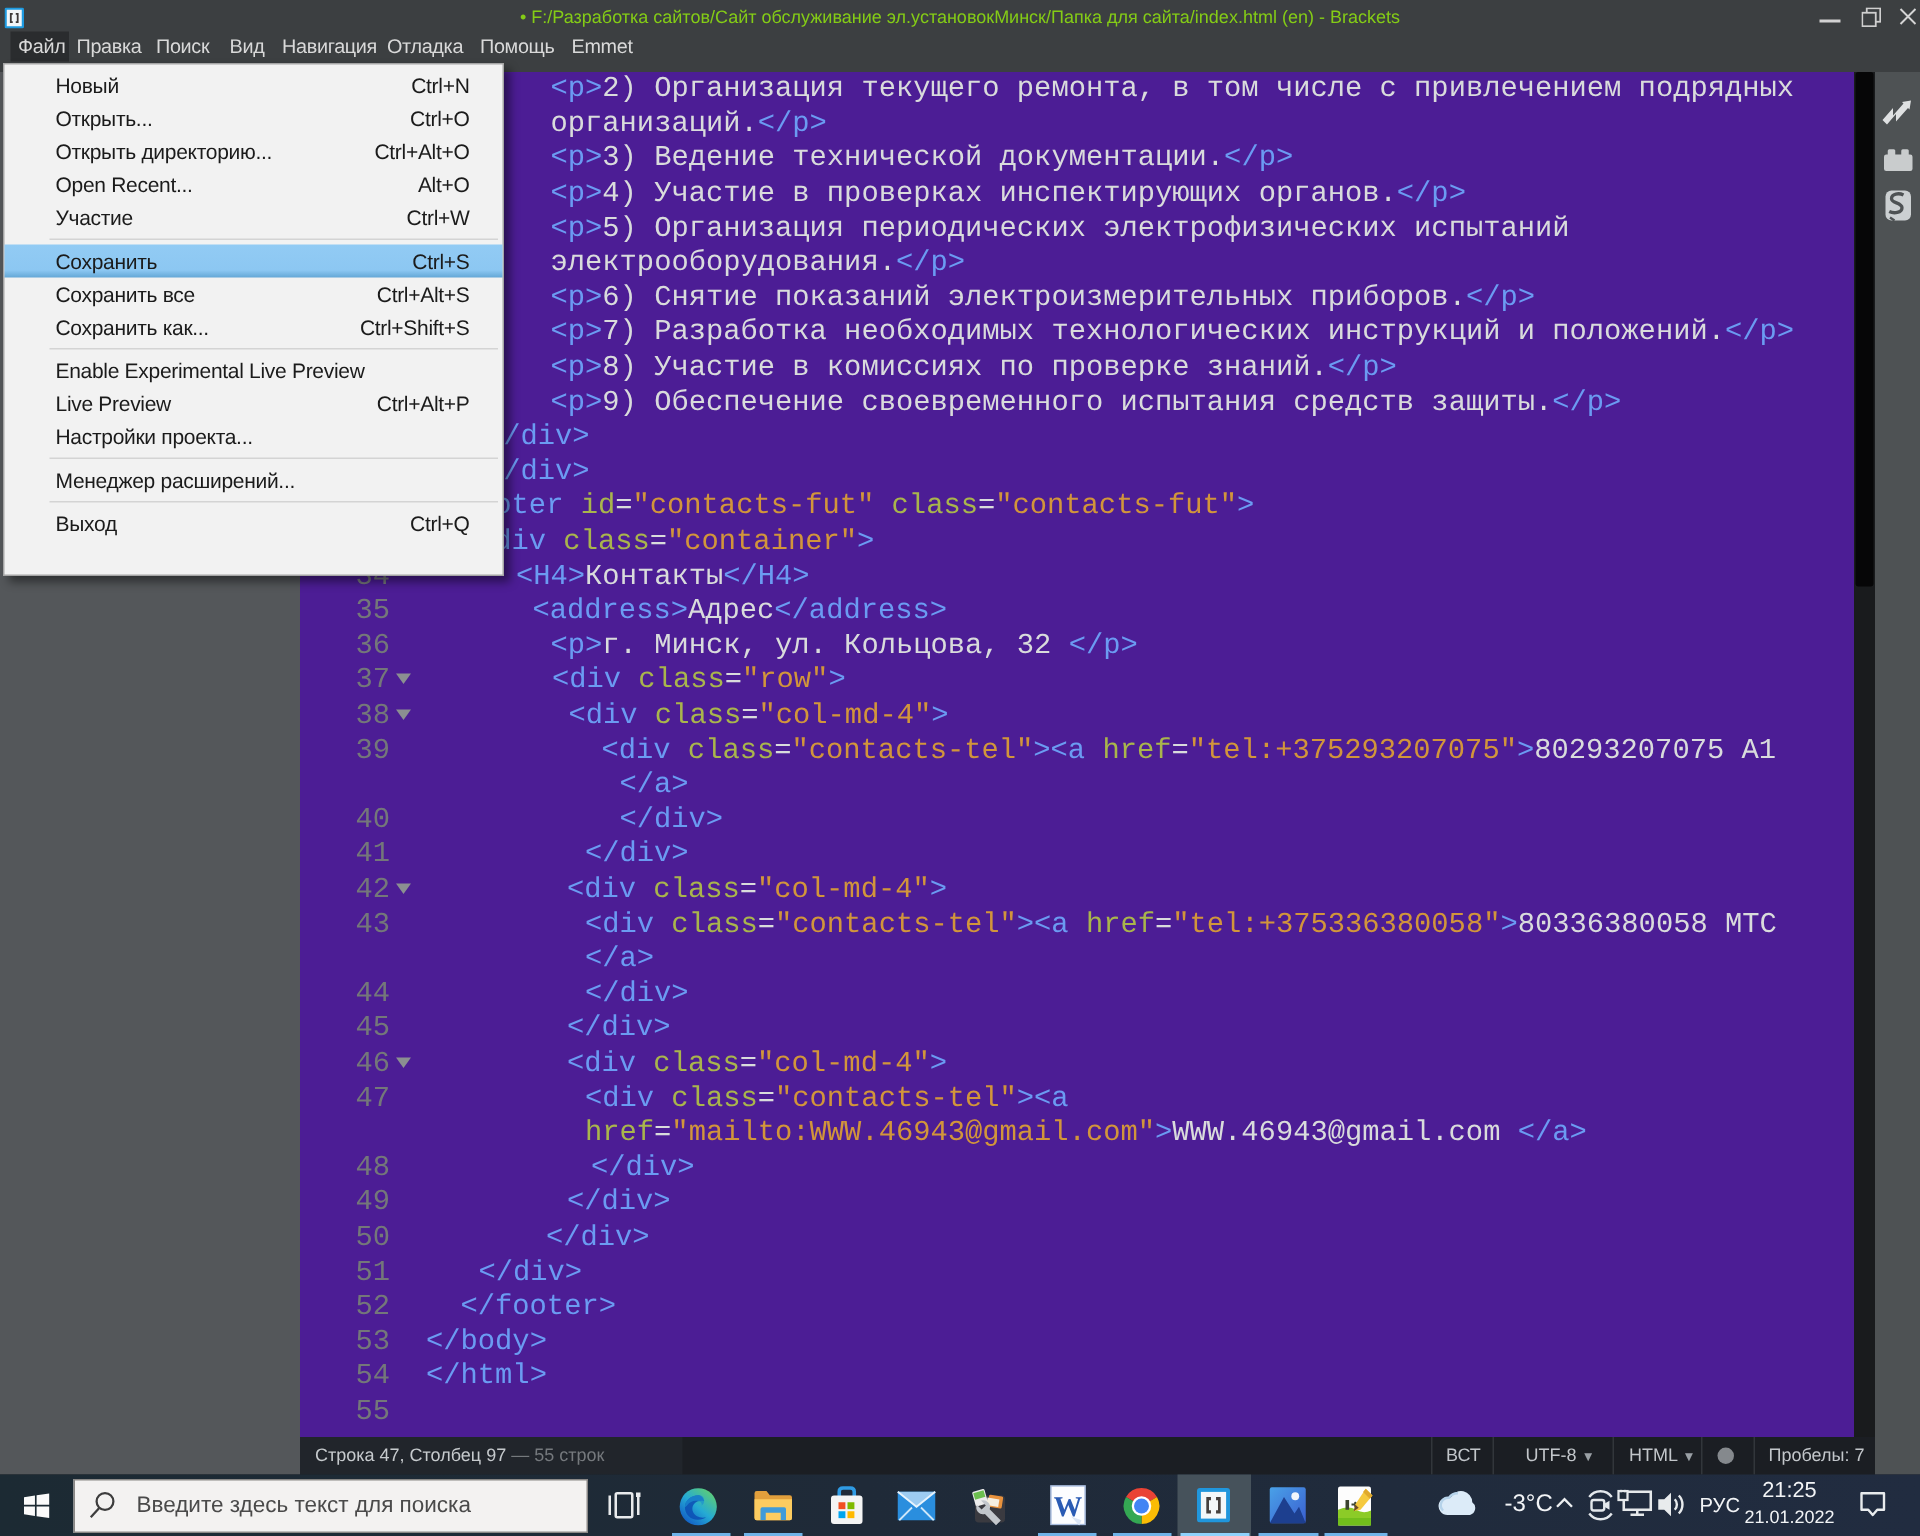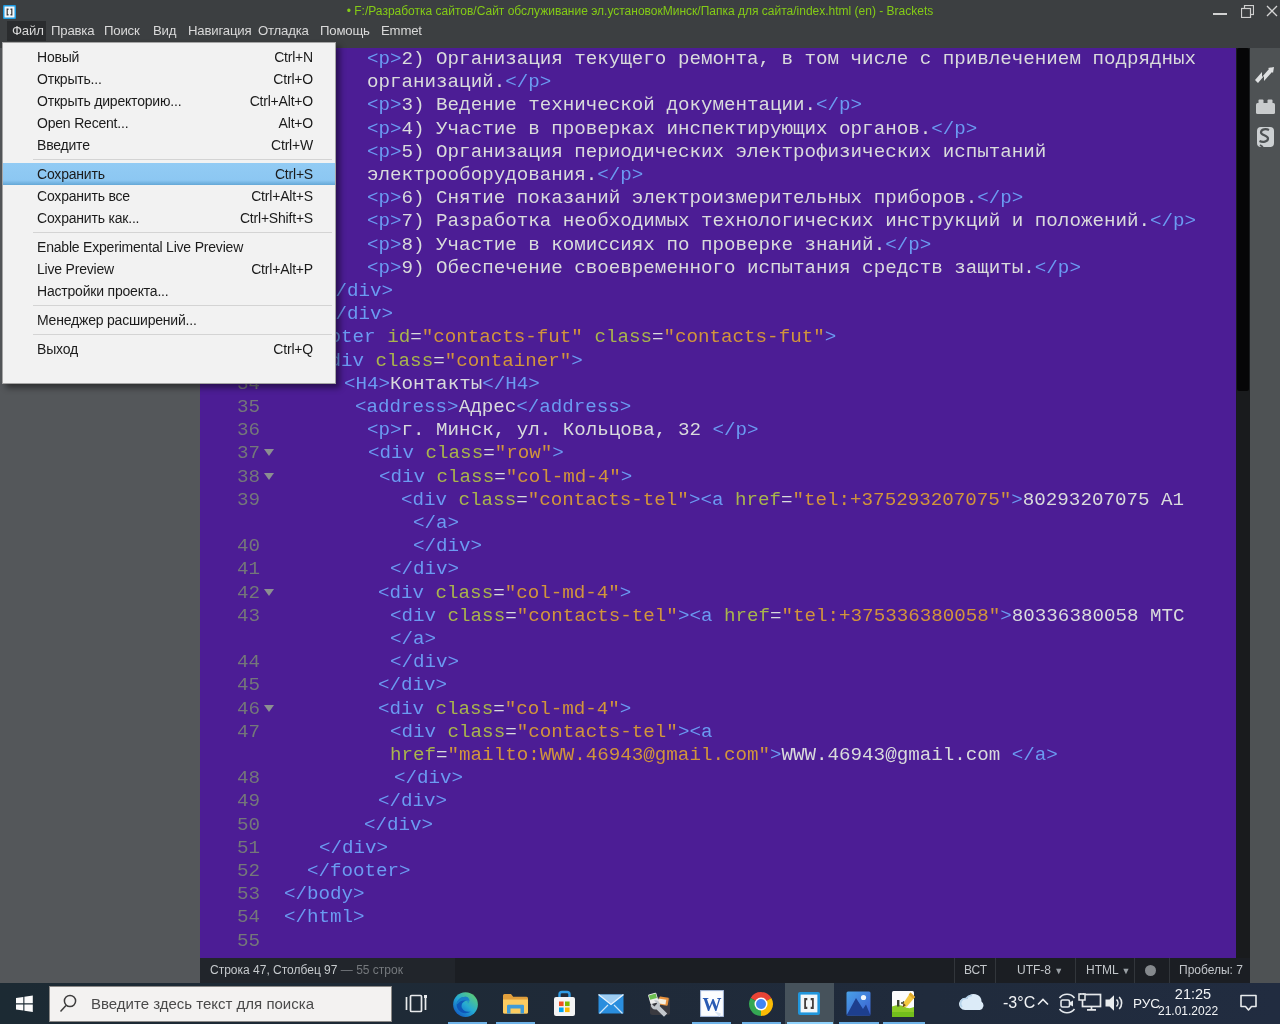--- a/index.html
+++ b/index.html
@@ -178,21 +178,21 @@
     </div>
 <div class="menuitem">
       <span class="lab">Открыть директорию...</span>
       <span class="sc">Ctrl+Alt+O</span>
     </div>
 <div class="menuitem">
       <span class="lab">Open Recent...</span>
       <span class="sc">Alt+O</span>
     </div>
 <div class="menuitem">
-      <span class="lab">Введите</span>
+      <span class="lab">Участие</span>
       <span class="sc">Ctrl+W</span>
     </div>
 <div class="msep"></div>
 <div class="menuitem hl">
       <span class="lab">Сохранить</span>
       <span class="sc">Ctrl+S</span>
     </div>
 <div class="menuitem">
       <span class="lab">Сохранить все</span>
       <span class="sc">Ctrl+Alt+S</span>
@@ -345,16 +345,16 @@
 <path d="M13.5 13.5 v3 M9 16.8 h9" stroke="#e6e9eb" stroke-width="1.7"></path>
 <rect x="1" y="1" width="6" height="6" fill="#1f2a38" stroke="#e6e9eb" stroke-width="1.5"></rect>
 <path d="M2.7 1 v-0 M2.7 0.2 v1.6 M5.3 0.2 v1.6" stroke="#e6e9eb" stroke-width="1.2"></path>
 </svg>
 <svg class="abs" style="left:1104px;top:9px" width="22" height="22" viewBox="0 0 22 22">
 <path d="M1.5 7.5 H5.5 L10 3.2 V18.8 L5.5 14.5 H1.5 Z" fill="#e8ebed"></path>
 <path d="M12.5 7.5 a5 5 0 0 1 0 7 M15.2 5 a8.6 8.6 0 0 1 0 12" fill="none" stroke="#e8ebed" stroke-width="1.6"></path>
 </svg>
 <div class="trtext" style="left:1133px;top:13px;font-size:13.5px">РУС</div>
 <div class="trtext" style="left:1159px;top:3px;width:68px;text-align:center;font-size:14.5px">21:25</div>
-<div class="trtext" style="left:1158px;top:21px;width:70px;text-align:left;font-size:12px">21.01.2022</div>
+<div class="trtext" style="left:1158px;top:21px;width:70px;text-align:center;font-size:12px">21.01.2022</div>
 <svg class="abs" style="left:1239px;top:11px" width="19" height="18" viewBox="0 0 19 18">
 <path d="M2 1.5 H17 V12.5 H12.5 L9.5 16 L6.5 12.5 H2 Z" fill="none" stroke="#e8ebed" stroke-width="1.6" stroke-linejoin="round"></path>
 </svg>
 </div>
 </body></html>

